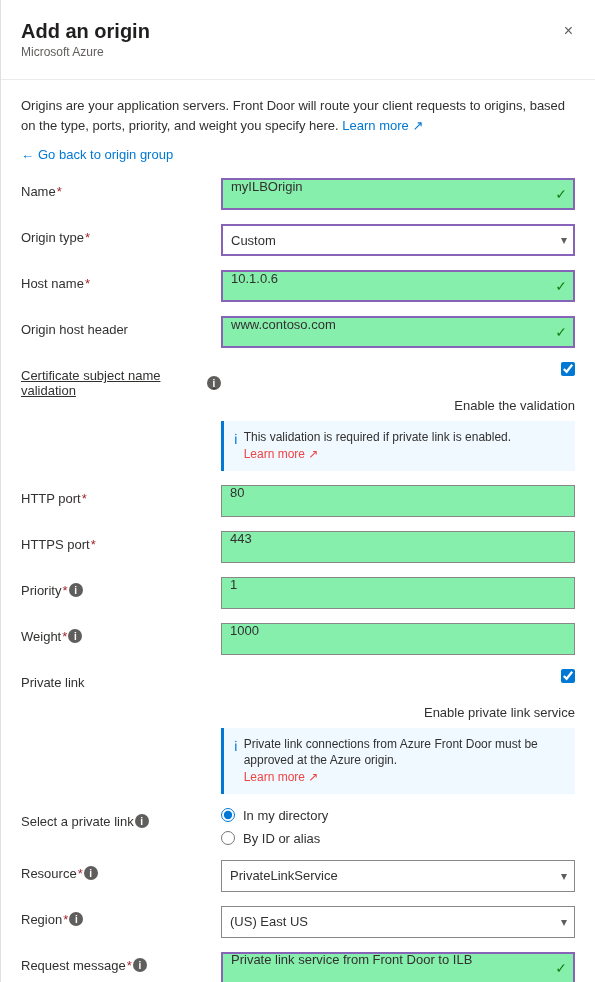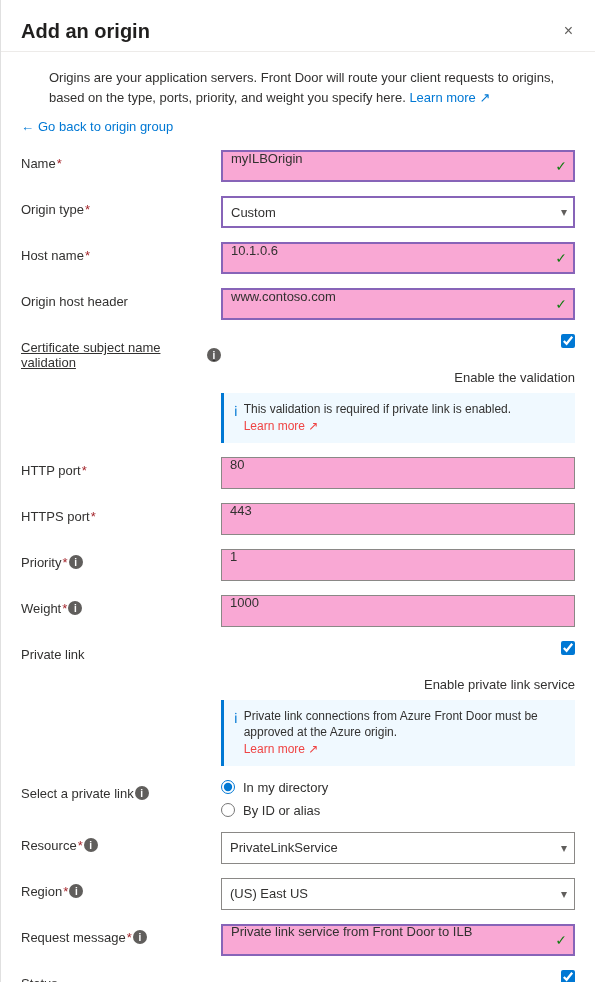--- a/index.html
+++ b/index.html
@@ -13,21 +13,21 @@
     }
     .panel {
       width: 595px;
       min-height: 982px;
       background: #fff;
       display: flex;
       flex-direction: column;
       border-left: 1px solid #e0e0e0;
     }
     .panel-header {
-      padding: 20px 20px 8px 20px;
+      padding: 20px 20px 20px 20px;
       border-bottom: 1px solid #edebe9;
       position: relative;
     }
     .panel-title {
       font-size: 20px;
       font-weight: 600;
       color: #201f1e;
     }
     .panel-subtitle {
       font-size: 12px;
@@ -48,21 +48,20 @@
     .panel-body {
       flex: 1;
       padding: 16px 20px;
       overflow-y: auto;
     }
     .description {
       font-size: 13px;
       color: #323130;
       margin-bottom: 12px;
       line-height: 1.5;
-      margin-left: 28px;
     }
     .description a {
       color: #0078d4;
       text-decoration: none;
     }
     .back-link {
       display: flex;
       align-items: center;
       gap: 4px;
       color: #0078d4;
@@ -94,21 +93,21 @@
       flex: 1;
     }
     .form-input {
       width: 100%;
       height: 32px;
       border: 1px solid #8a8886;
       padding: 4px 28px 20px 8px;
       font-size: 13px;
       color: #323130;
       outline: none;
-      background: #f9a8d4;
+      background: #86efac;
     }
     .input-wrapper {
       position: relative;
       display: flex;
       align-items: center;
     }
     .input-wrapper .check-icon {
       position: absolute;
       right: 8px;
       color: #107c10;
@@ -231,20 +230,21 @@
       border-color: #8764b8 !important;
       border-width: 2px !important;
     }
   </style>
 </head>
 <body>
 
 <div class="panel">
   <div class="panel-header">
     <div class="panel-title">Add an origin</div>
+    <div class="panel-subtitle">Microsoft Azure</div>
     <button class="close-btn">×</button>
   </div>
 
   <div class="panel-body">
     <p class="description">
       <span>Origins are your application servers. Front Door will route your client requests to origins, based on the type, ports, priority, and weight you specify here.</span>
       <a href="#">
         <span>Learn more</span> ↗
       </a>
     </p>

